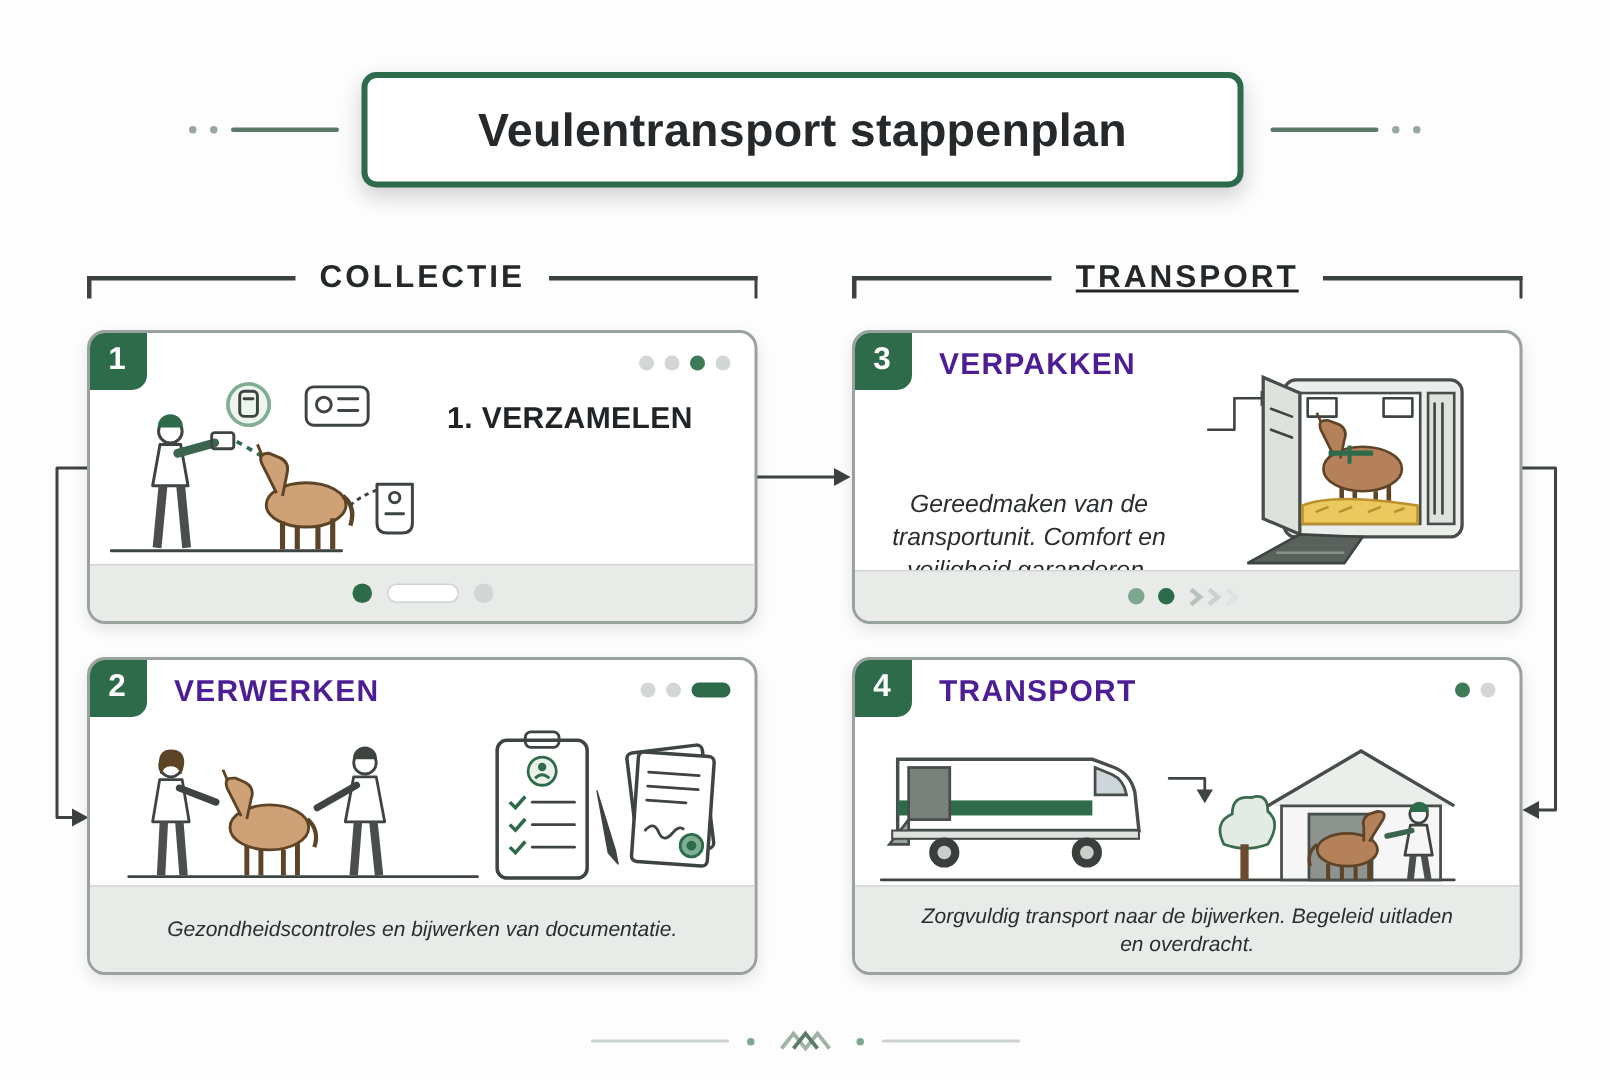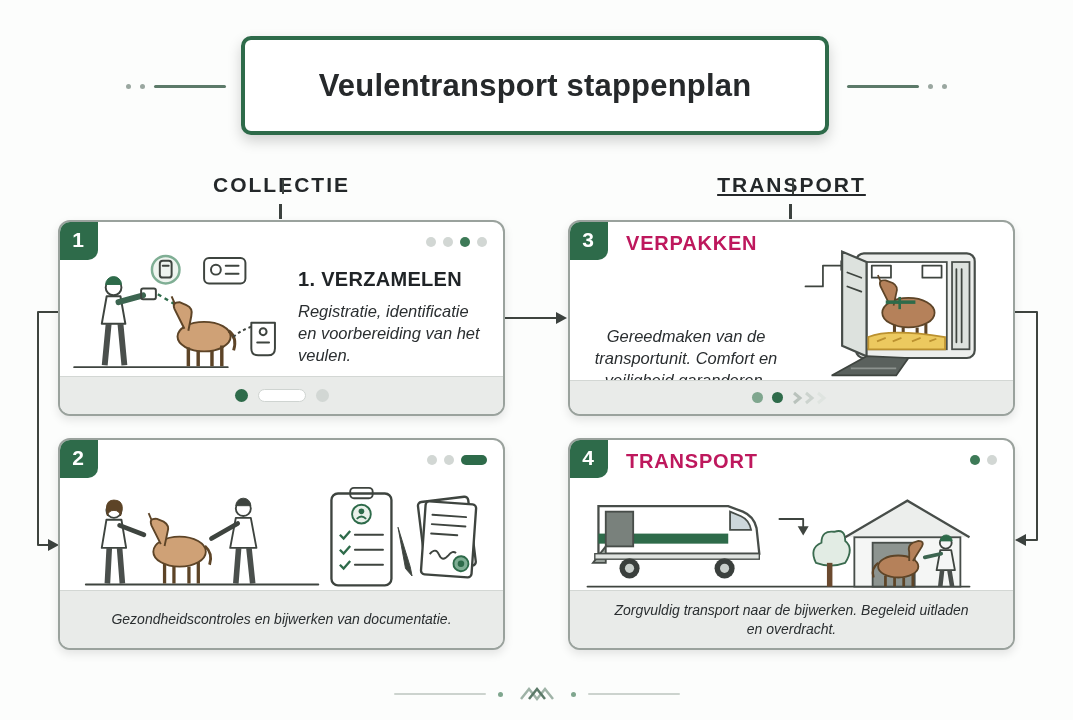--- a/index.html
+++ b/index.html
@@ -7,56 +7,56 @@
     --ink:#24282a;
     --line:#3c423f;
     --card-border:#9aa29d;
     --strip:#e9ebe9;
   }
   *{box-sizing:border-box;}
   body{margin:0;background:#fcfdfc;font-family:"Liberation Sans",sans-serif;color:var(--ink);}
   .canvas{position:relative;width:1073px;height:720px;margin:0 auto;background:#fcfdfc;overflow:hidden;}
 
   
-  .title-box{position:absolute;left:241px;top:36px;width:588px;height:99px;background:#fff;
+  .title-box{position:absolute;left:241px;top:48px;width:588px;height:77px;background:#fff;
     border:4px solid var(--green);border-radius:10px;box-shadow:0 6px 14px rgba(0,0,0,.18);
     display:flex;flex-direction:column;align-items:center;justify-content:center;gap:5px;}
   .page-title{margin:0;font-size:31px;font-weight:800;letter-spacing:.2px;color:#26292b;}
   .subtitle-row{display:flex;align-items:center;gap:14px;}
   .page-subtitle{margin:0;font-size:20px;font-weight:600;color:#26292b;}
   .sub-dash{height:6px;border-radius:3px;background:var(--green);display:inline-block;}
   .sub-dash.short{width:26px;} .sub-dash.long{width:46px;}
 
   .side-deco{position:absolute;top:84px;display:flex;align-items:center;gap:9px;}
   .side-deco.left{left:126px;} .side-deco.right{right:126px;flex-direction:row-reverse;}
   .deco-dot{width:5px;height:5px;border-radius:50%;background:#9aa7a0;}
   .deco-line{width:72px;height:2.5px;background:#5c7a69;border-radius:2px;}
 
   
-  .section-bracket{position:absolute;top:172px;height:26px;display:flex;align-items:center;flex-direction:column;}
+  .section-bracket{position:absolute;top:172px;height:26px;display:flex;align-items:center;}
   .section-bracket.collectie{left:58px;width:447px;}
   .section-bracket.transport{left:568px;width:447px;text-decoration:underline;}
   .bracket-line{flex:1;position:relative;height:16px;}
   .bracket-line::before{content:"";position:absolute;top:7px;left:0;right:0;height:2.5px;background:var(--line);}
   .bracket-line.start::after{content:"";position:absolute;left:0;top:7px;width:2.5px;height:15px;background:var(--line);}
   .bracket-line.end::after{content:"";position:absolute;right:0;top:7px;width:2.5px;height:15px;background:var(--line);}
   .section-label{margin:0 16px;font-size:21px;font-weight:800;letter-spacing:2px;color:#24282a;}
 
   
   .card{position:absolute;background:#fff;border:2px solid var(--card-border);border-radius:12px;
     box-shadow:0 4px 10px rgba(0,0,0,.10);overflow:hidden;}
   #card1{left:58px;top:220px;width:447px;height:196px;}
   #card3{left:568px;top:220px;width:447px;height:196px;}
   #card2{left:58px;top:438px;width:447px;height:212px;}
   #card4{left:568px;top:438px;width:447px;height:212px;}
 
   .badge{position:absolute;top:-2px;left:-2px;width:40px;height:40px;background:var(--green);color:#fff;
     font-size:21px;font-weight:700;display:flex;align-items:center;justify-content:center;
     border-radius:10px 0 10px 0;}
-  .card-title{position:absolute;top:10px;left:56px;margin:0;font-size:20px;font-weight:800;letter-spacing:.8px;color:#be185d;}
+  .card-title{position:absolute;top:10px;left:56px;margin:0;font-size:20px;font-weight:800;letter-spacing:.8px;color:#4c1d95;}
 
   .dots{position:absolute;top:15px;right:16px;display:flex;gap:7px;align-items:center;}
   .dot{width:10px;height:10px;border-radius:50%;}
   .dot.grey{background:#d2d7d4;} .dot.green{background:#3d7a57;}
   .pill-green{width:26px;height:10px;border-radius:5px;background:var(--green);}
 
   
   .c1-body{display:flex;padding:24px 10px 0 8px;}
   .illus.c1{width:222px;height:123px;flex:none;margin-top:6px;}
   .c1-text{padding:22px 6px 0 8px;}
@@ -179,32 +179,32 @@
         </g>
         <g>
           <path d="M186 76 q-12 4 -20 12" stroke="#3e443f" stroke-width="2" stroke-dasharray="3 3" fill="none"></path>
           <path d="M186 72 h24 v26 q0 7 -7 7 h-10 q-7 0 -7 -7 Z" fill="#f3f5f3" class="ln"></path>
           <circle cx="198" cy="81" r="3.5" class="ln"></circle>
           <line x1="192" y1="92" x2="204" y2="92" class="ln"></line>
         </g>
       </svg>
       <div class="c1-text">
         <h3 class="step-title">1. VERZAMELEN</h3>
-        <p class="step-desc">Registratie, identificatie en voorbereiding van het veulen.</p>
       </div>
     </div>
     <div class="c1-footer">
       <span class="prog-dot green"></span>
       <span class="prog-pill"></span>
       <span class="prog-dot grey"></span>
     </div>
   </section>
 
   <section class="card" id="card2">
     <div class="badge">2</div>
+    <h3 class="card-title">VERWERKEN</h3>
     <div class="dots">
       <span class="dot grey"></span>
       <span class="dot grey"></span>
       <span class="pill-green"></span>
     </div>
     <svg class="illus c2" viewBox="0 0 430 112">
       <line x1="10" y1="105" x2="258" y2="105" class="ln"></line>
       <g>
         <circle cx="40" cy="26" r="8" fill="#f0d2b8" class="ln"></circle>
         <path d="M32 24 q0 -9 8 -9 q9 0 9 9 l-2 8 q-1 -6 -7 -6 q-6 0 -7 6 Z" fill="#5d4427" stroke="#5d4427"></path>

